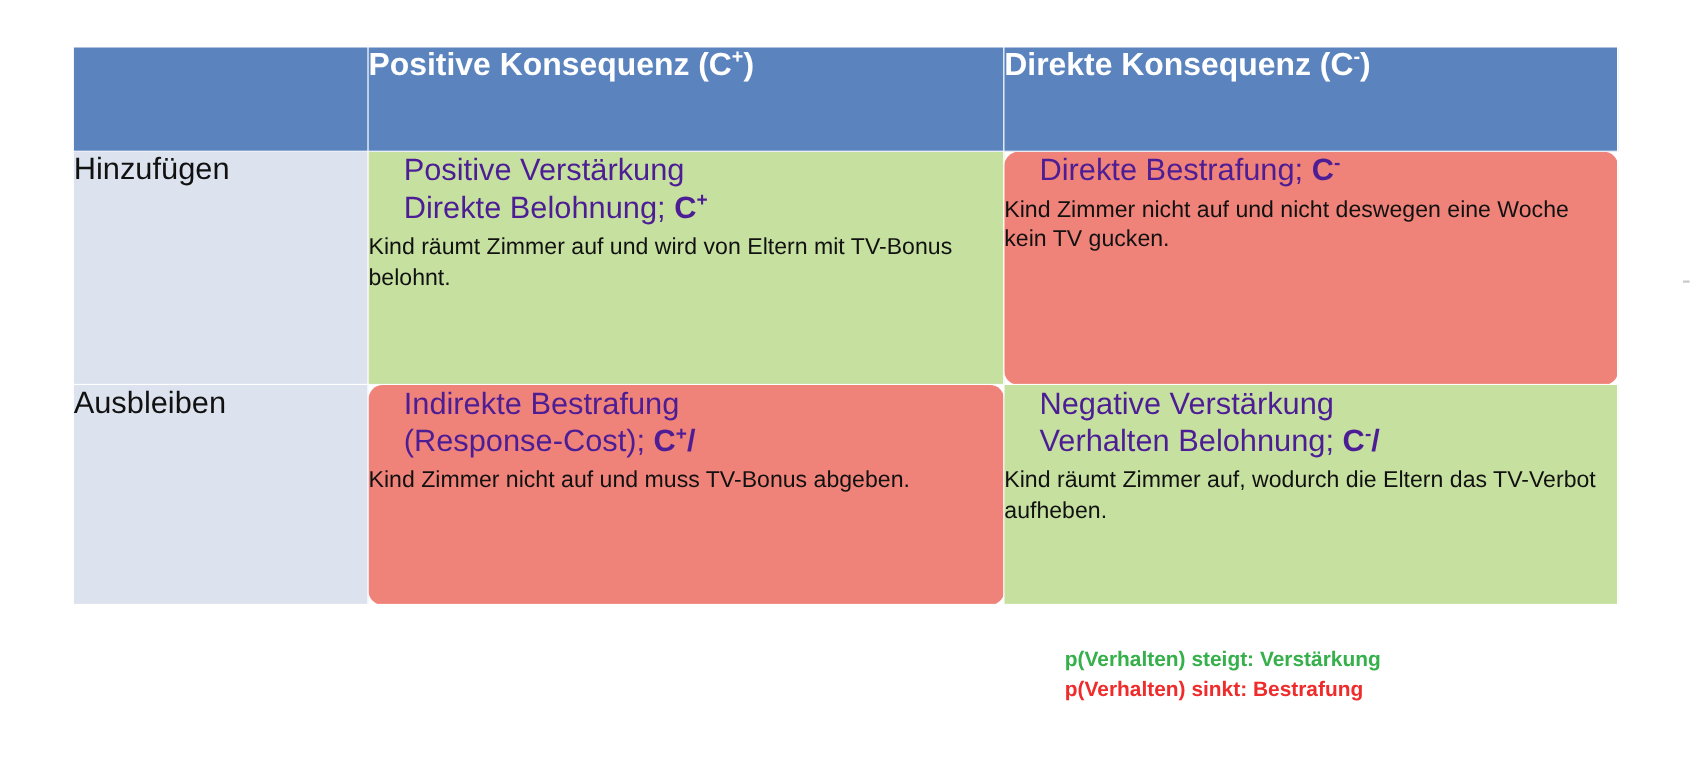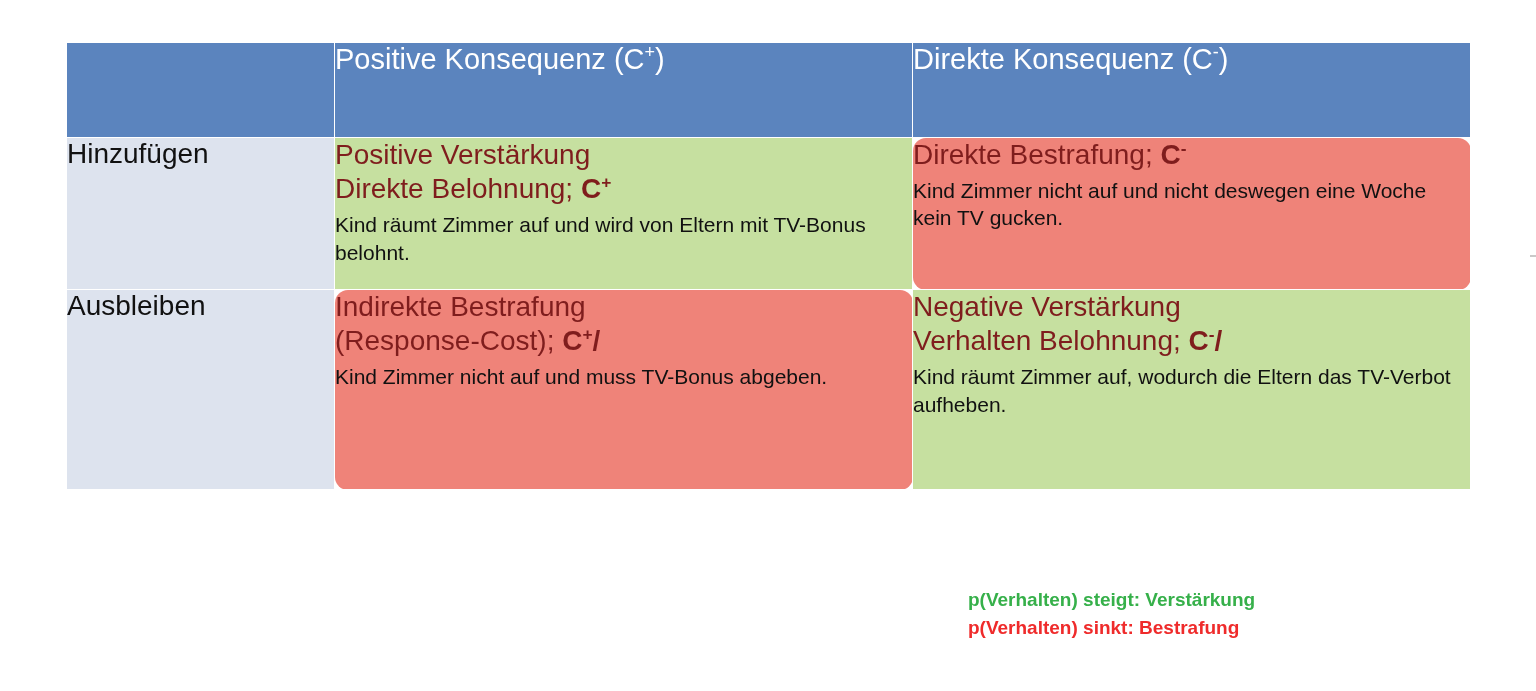--- a/index.html
+++ b/index.html
@@ -38,21 +38,21 @@
 
   
   .hdr-corner {
     background: #5b84be;
     height: 94px;
   }
   .hdr-cell {
     background: #5b84be;
     color: #ffffff;
     font-size: 29px;
-    font-weight: normal;
+    font-weight: bold;
     text-align: left;
     padding: 26px 0 0 14px;
     height: 94px;
     box-sizing: border-box;
     white-space: nowrap;
   }
   .hdr-cell sup {
     font-size: 0.62em;
     vertical-align: super;
     line-height: 0;
@@ -71,38 +71,39 @@
   .cell {
     padding: 14px 16px 14px 14px;
     box-sizing: border-box;
   }
   .cell.green { background: #c6e0a0; }
   .cell.red   { background: #ef8379; border-radius: 13px; }
 
   .cell-title {
     font-size: 28px;
     line-height: 1.22;
-    color: #7f1d1d;
+    color: #4c1d95;
+    margin-left: 32px;
   }
   .cell-title b {
     font-weight: bold;
   }
   .cell-title sup {
     font-size: 0.62em;
     vertical-align: super;
     line-height: 0;
   }
   .cell-desc {
     font-size: 21px;
     line-height: 1.30;
     color: #111111;
     margin-top: 5px;
   }
 
-  .r1 { height: 152px; }
+  .r1 { height: 212px; }
   .r2 { height: 200px; }
 
   
   .legend {
     position: absolute;
     left: 968px;
     top: 586px;
     font-size: 19px;
     font-weight: bold;
     line-height: 1.45;

